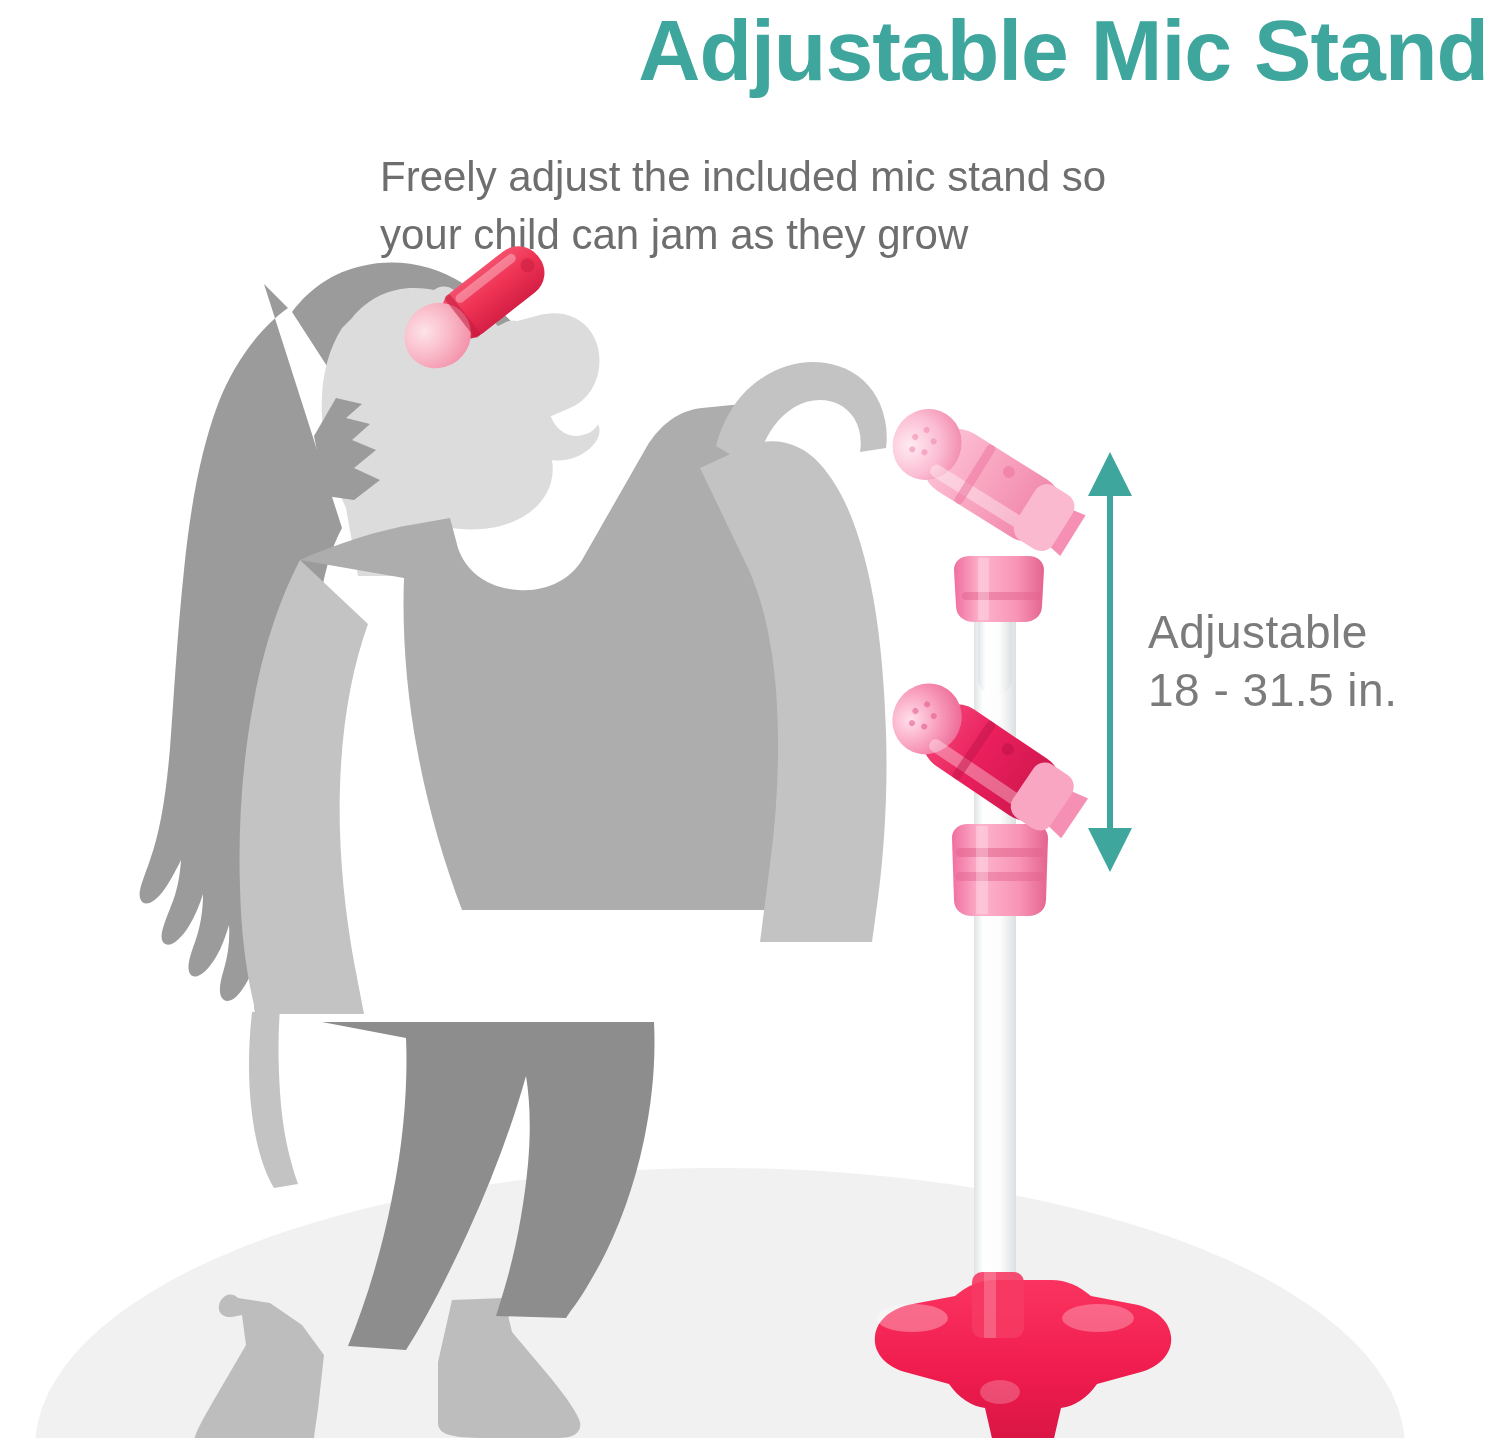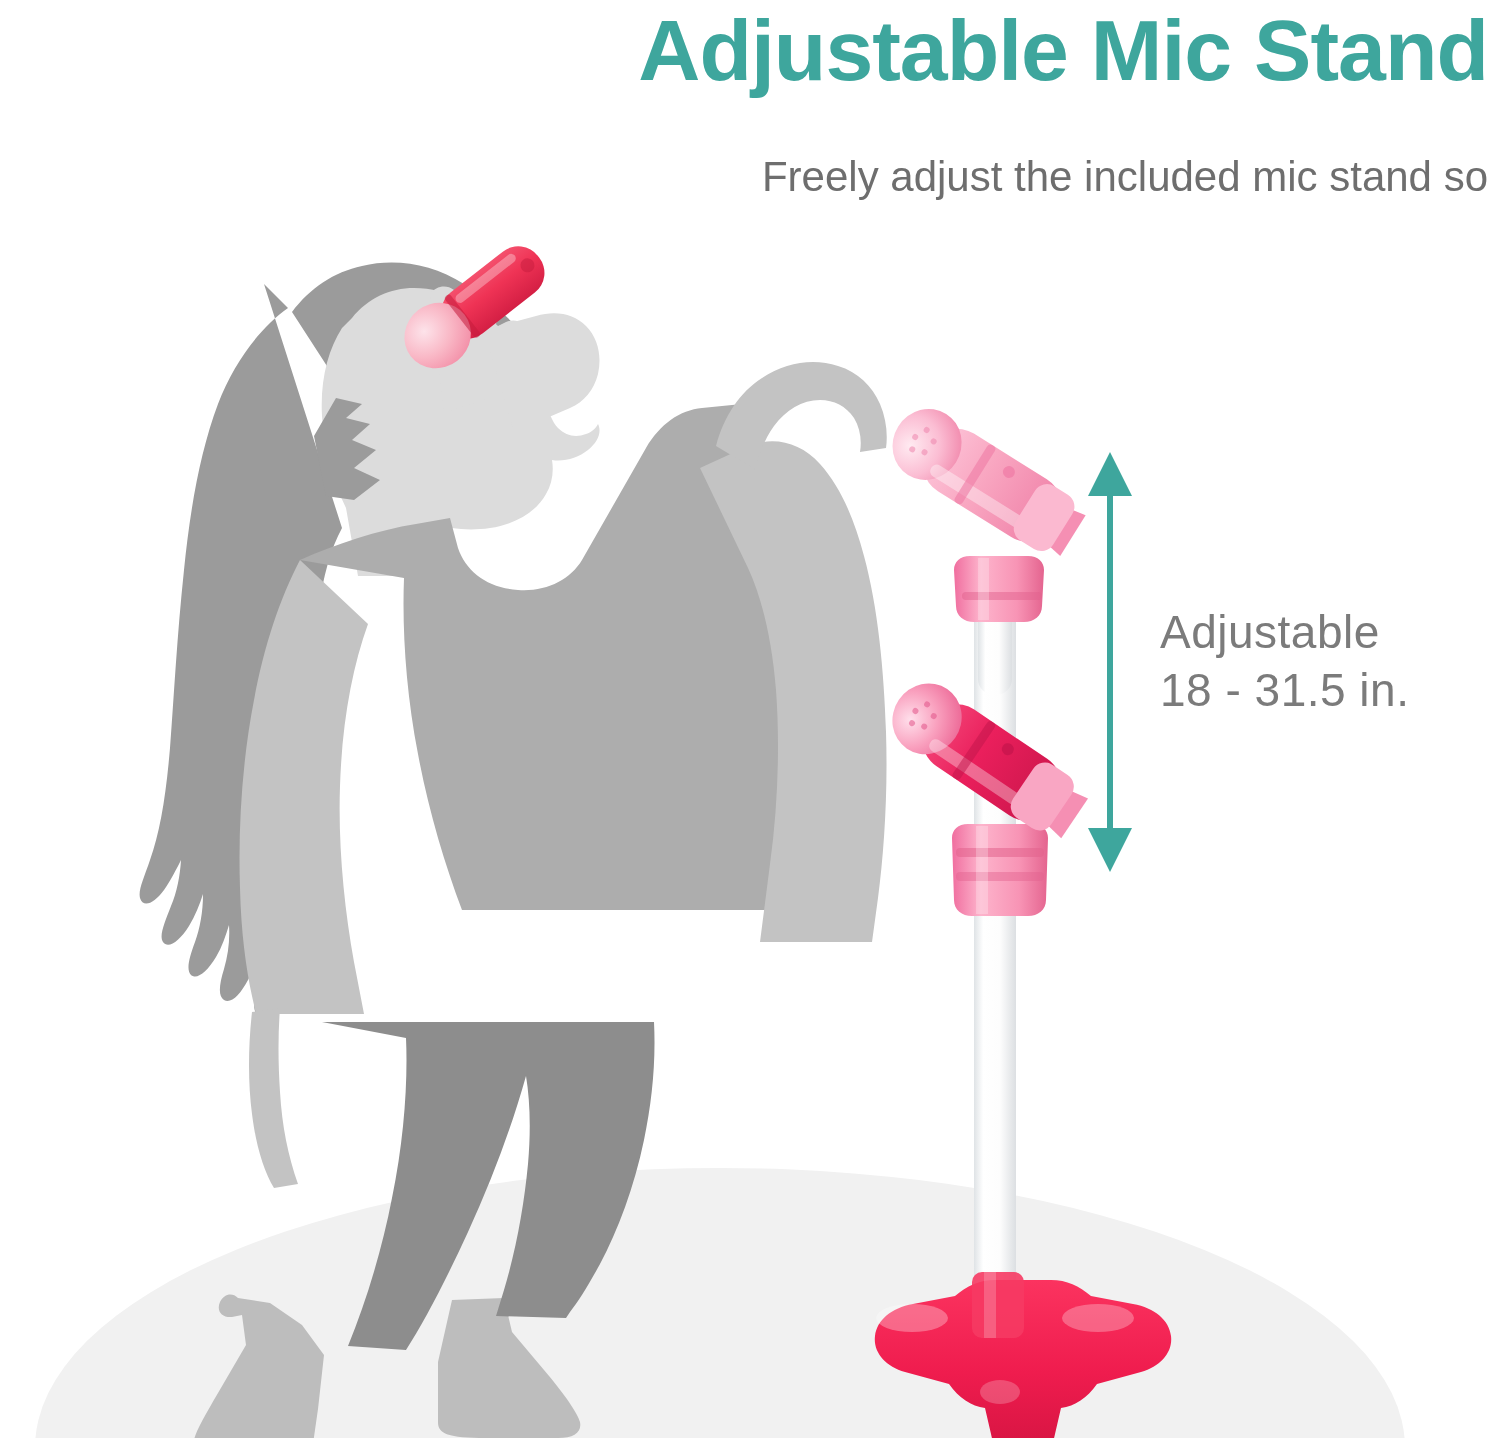--- a/index.html
+++ b/index.html
@@ -33,21 +33,21 @@
     line-height: 96px;
     letter-spacing: -1px;
     color: #3ea69d;
     white-space: nowrap;
   }
   .subhead {
     position: absolute;
     left: 380px;
     top: 148px;
     width: 1108px;
-    text-align: right;
+    text-align: left;
     font-family: "Liberation Sans", sans-serif;
     font-weight: normal;
     font-size: 42px;
     line-height: 58px;
     color: #6e6e6e;
   }
   .subhead .line { display: block; }
 
   
   .floor {
@@ -73,21 +73,21 @@
     left: 1148px;
     top: 603px;
     width: 300px;
     font-family: "Liberation Sans", sans-serif;
     font-weight: normal;
     font-size: 46px;
     line-height: 58px;
     color: #7b7b7b;
     letter-spacing: 0.5px;
   }
-  .measure-label .line { display: block; white-space: nowrap; margin-left: 12px; }
+  .measure-label .line { display: block; white-space: nowrap; }
 
   
   .artlayer {
     position: absolute;
     left: 0;
     top: 0;
     width: 1500px;
     height: 1438px;
     pointer-events: none;
   }
@@ -96,20 +96,21 @@
 <body>
 
 <div id="canvas">
 
   <div class="floor"></div>
 
   <div class="headline">Adjustable Mic Stand</div>
 
   <div class="subhead">
     <span class="line">Freely adjust the included mic stand so</span>
+    <span class="line">your child can jam as they grow</span>
   </div>
 
   <svg class="artlayer" viewBox="0 0 1500 1438" xmlns="http://www.w3.org/2000/svg">
 
     <g>
       <path fill="#bdbdbd" d="M238,1298 c-6,-6 -14,-4 -18,4 c-4,9 2,16 12,15 l10,-2 l4,30 l-28,48 c-14,24 -24,42 -24,48 c0,8 14,10 54,10 l64,0 l6,-42 l6,-54 l-22,-30 l-32,-22 z"></path>
     </g>
     <g>
       <path fill="#bdbdbd" d="M452,1300 l-14,62 l0,60 c0,12 10,16 48,16 l72,0 c16,0 24,-6 22,-16 c-2,-8 -14,-26 -36,-52 l-32,-38 l-8,-34 l-52,2 z"></path>
     </g>

